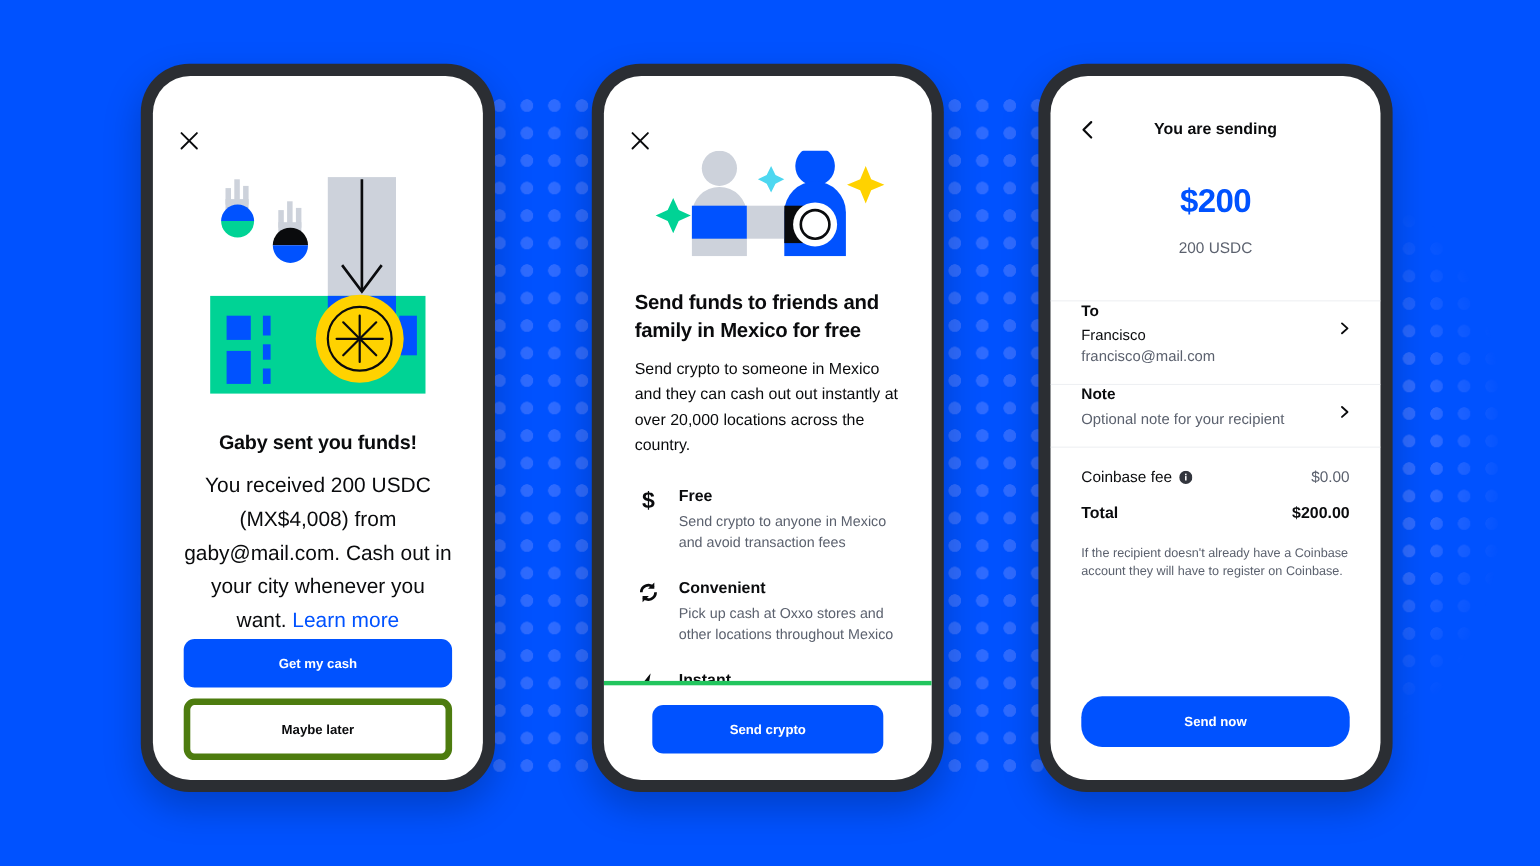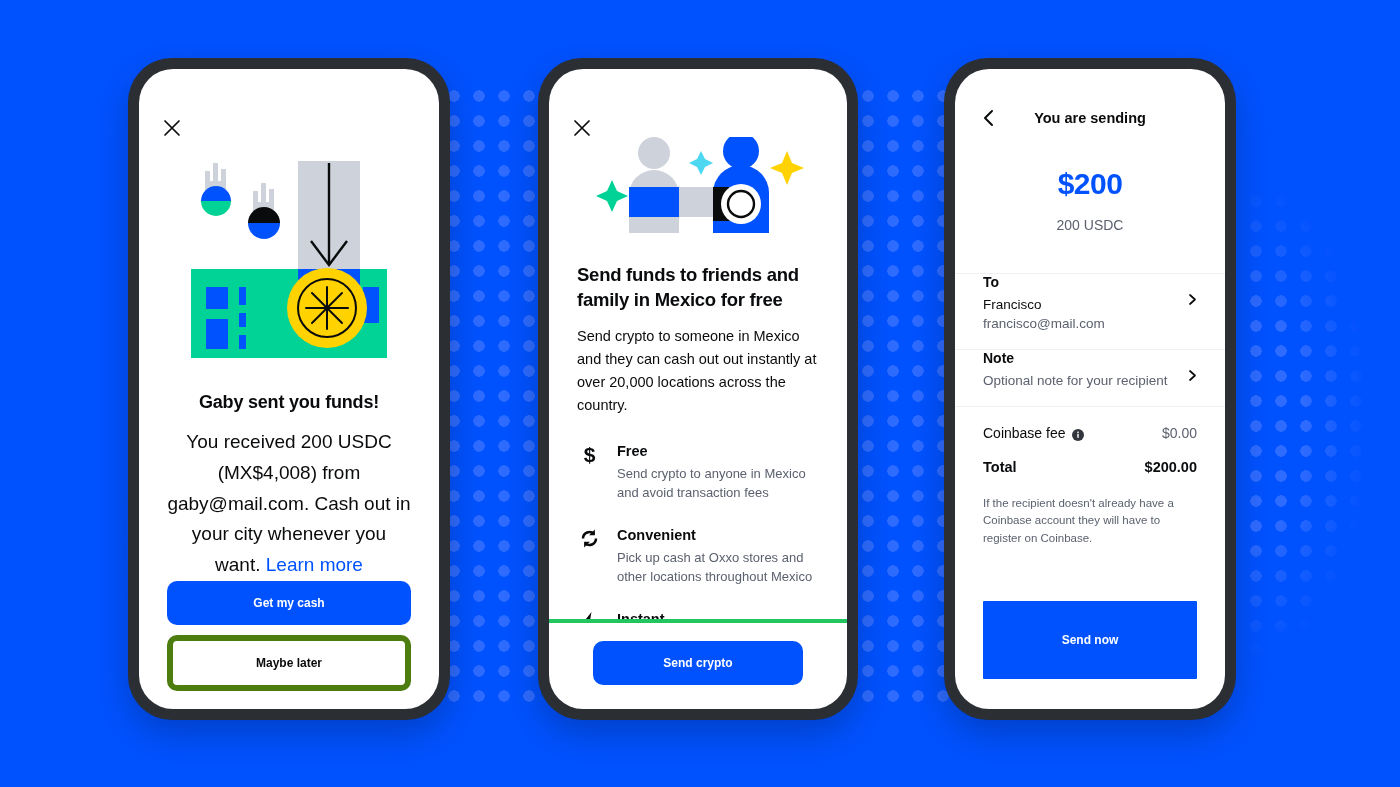--- a/index.html
+++ b/index.html
@@ -51,21 +51,21 @@
     background: #FFFFFF;
     border-radius: 34px;
     overflow: hidden;
     position: relative;
     display: flex;
     flex-direction: column;
   }
 
   #phone1 { left: 128px; top: 58px; width: 322px; height: 662px; }
   #phone2 { left: 538px; top: 58px; width: 320px; height: 662px; }
-  #phone3 { left: 944px; top: 58px; width: 292px; height: 662px; }
+  #phone3 { left: 944px; top: 58px; width: 322px; height: 662px; }
 
   
   .close-btn {
     position: absolute; left: 22px; top: 48px;
     width: 22px; height: 22px; cursor: pointer;
   }
   .close-btn svg { display: block; }
 
   
   .p1-body {
@@ -171,21 +171,21 @@
     padding: 18px 28px 0;
   }
   .p3-total-label { font-size: 14.5px; font-weight: bold; color: #0A0B0D; }
   .p3-total-val { font-size: 14.5px; font-weight: bold; color: #0A0B0D; }
 
   .p3-disclaimer {
     padding: 20px 28px 0;
     font-size: 11.5px; line-height: 1.5; color: #5B616E;
   }
   .p3-footer { margin-top: auto; padding: 0 28px 30px; }
-  .p3-footer .btn { border-radius: 1px; padding: 32px 0; }
+  .p3-footer .btn { border-radius: 19px; padding: 16px 0; }
 </style>
 </head>
 <body>
 
 <div class="bg">
   <div class="dots dots-left"></div>
   <div class="dots dots-mid1"></div>
   <div class="dots dots-mid2"></div>
   <div class="dots dots-right"></div>
 </div>

